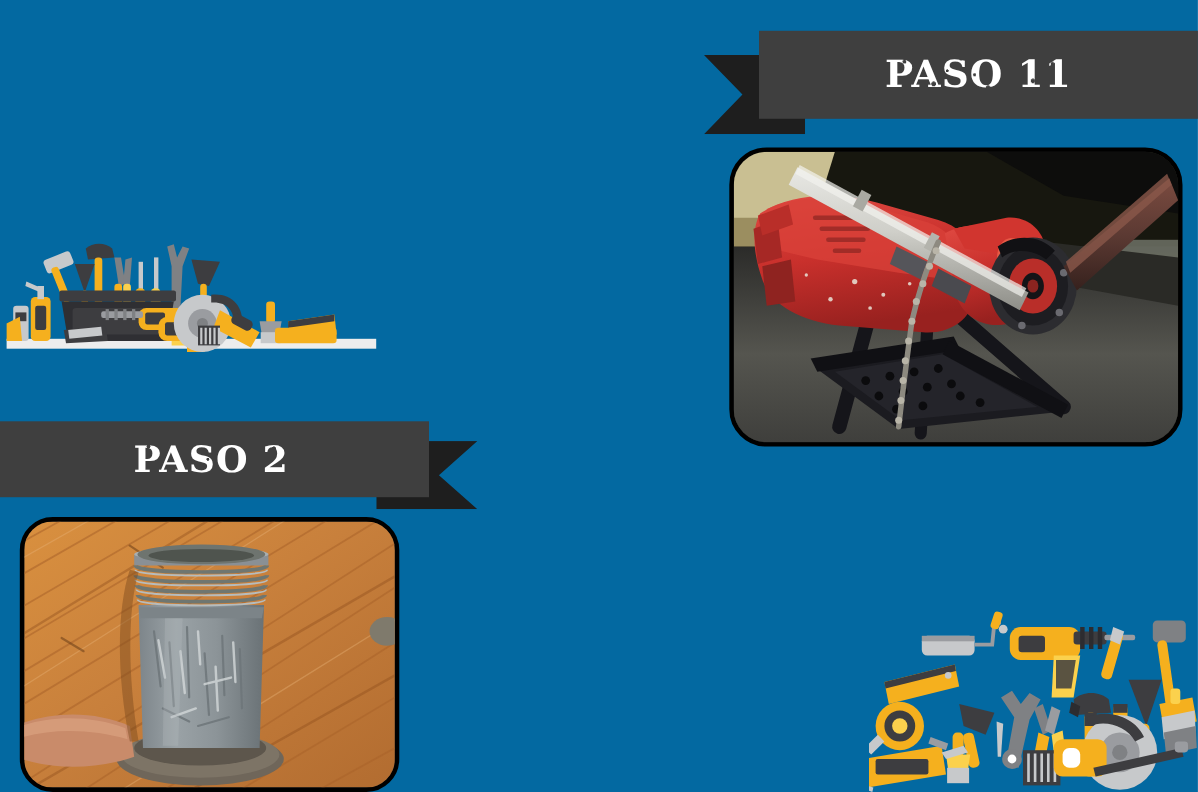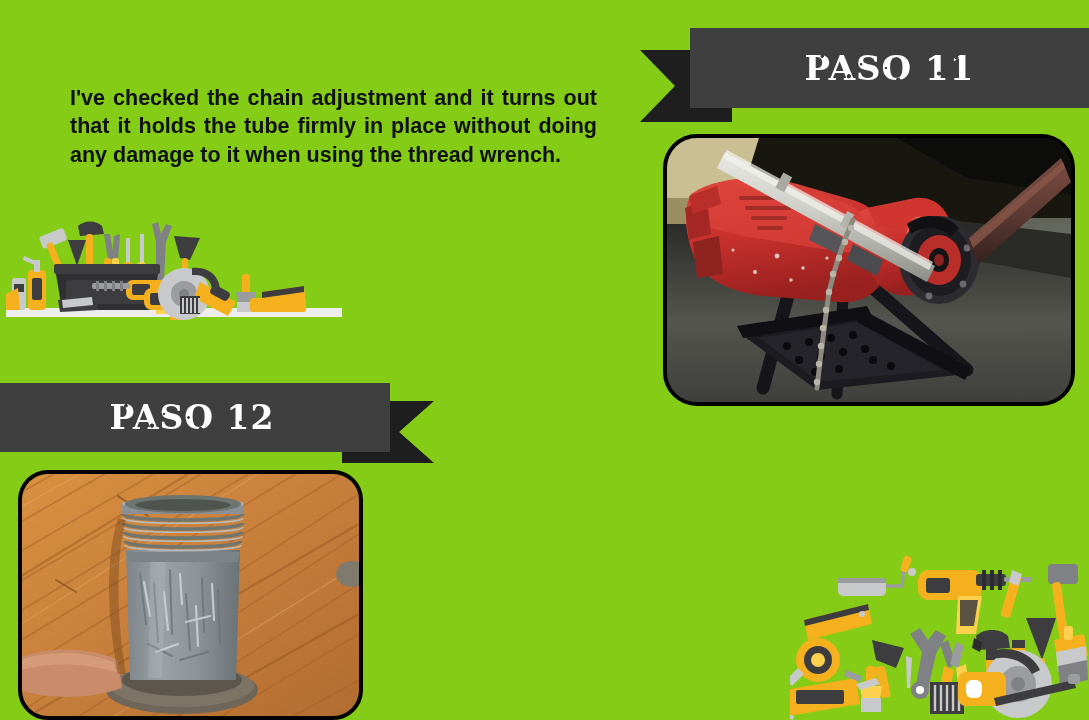--- a/index.html
+++ b/index.html
@@ -7,21 +7,21 @@
     background: #ffffff;
   }
   body {
     width: 1089px; height: 720px;
     position: relative;
     overflow: hidden;
     font-family: "Liberation Sans", sans-serif;
   }
   .slide {
     position: absolute; inset: 0;
-    background: #84cc16;
+    background: #0369a1;
   }
 
   
   .ribbon { position: absolute; }
   .ribbon .bar {
     position: absolute;
     background: #3f3f3f;
     display: flex;
     align-items: center;
     justify-content: center;
@@ -121,21 +121,20 @@
 
 <div class="slide">
 
   <div class="ribbon" id="banner-paso11">
     <div class="tail"></div>
     <div class="bar">
       <span class="ribbon-title grunge">PASO 11</span>
     </div>
   </div>
 
-  <div class="para" id="para-top">I've checked the chain adjustment and it turns out that it holds the tube firmly in place without doing any damage to it when using the thread wrench.</div>
 
   <div class="photo" id="photo-paso11">
     <div class="inner">
       <svg viewBox="0 0 404 264" width="100%" height="100%" preserveAspectRatio="none">
         <defs>
           <linearGradient id="p11floor" x1="0" y1="0" x2="0" y2="1">
             <stop offset="0" stop-color="#2b2b29"></stop>
             <stop offset="0.55" stop-color="#55554f"></stop>
             <stop offset="1" stop-color="#3f3f3c"></stop>
           </linearGradient>
@@ -384,21 +383,21 @@
         <path d="M258 80 L300 74 L300 80 L258 86 Z" fill="#3d3d40"></path>
       </g>
 
       <rect x="246" y="86" width="56" height="14" rx="3" fill="#f5b01e"></rect>
     </svg>
   </div>
 
   <div class="ribbon" id="banner-paso12">
     <div class="tail"></div>
     <div class="bar">
-      <span class="ribbon-title grunge">PASO 12</span>
+      <span class="ribbon-title grunge">PASO 2</span>
     </div>
   </div>
 
   <div class="photo" id="photo-paso12">
     <div class="inner">
       <svg viewBox="0 0 337 242" width="100%" height="100%" preserveAspectRatio="none">
         <defs>
           <linearGradient id="p12wood" x1="0" y1="0" x2="1" y2="1">
             <stop offset="0" stop-color="#d9903f"></stop>
             <stop offset="0.45" stop-color="#c8803c"></stop>

